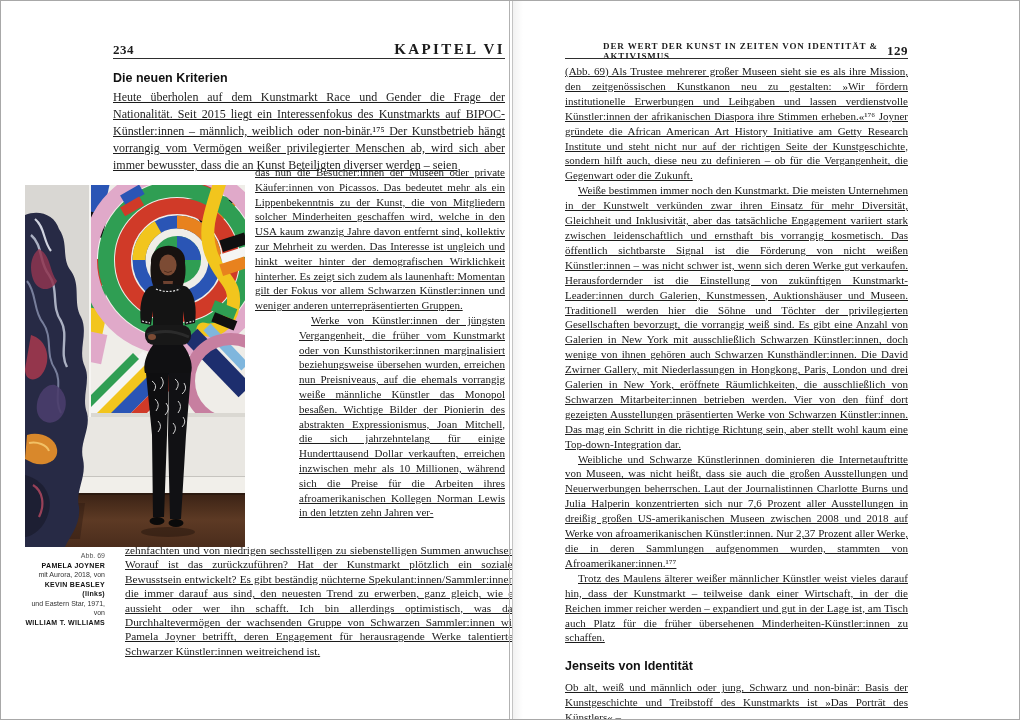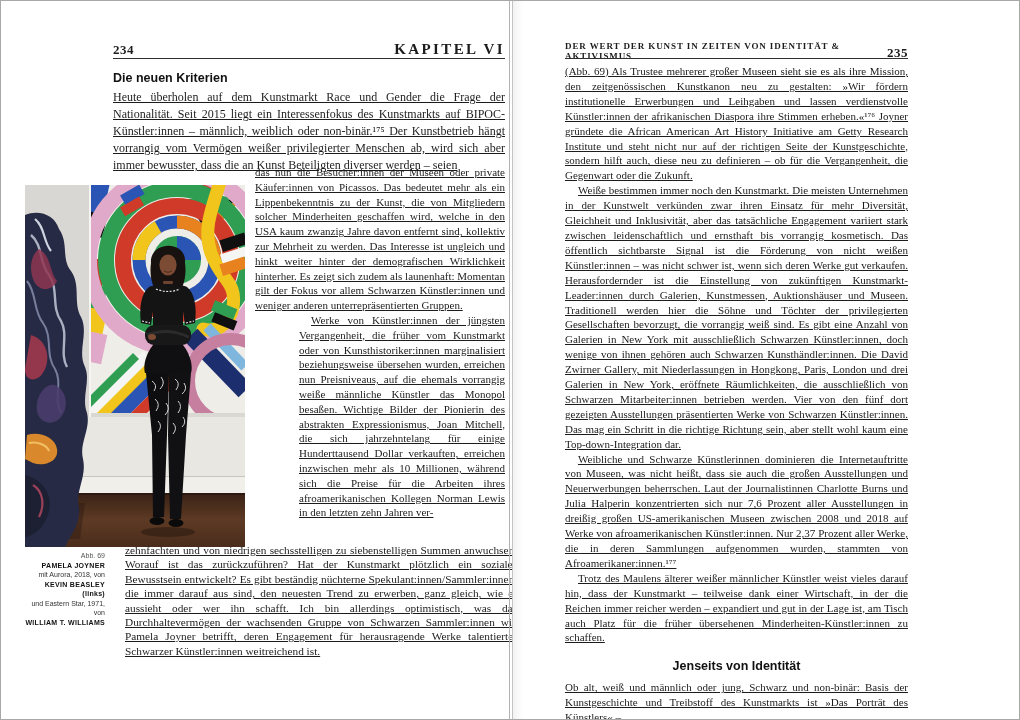--- a/index.html
+++ b/index.html
@@ -12,49 +12,49 @@
   .gutter-line-l{position:absolute;top:0;bottom:0;left:509px;width:1px;background:#b2b2b2;z-index:40;}
   .gutter-line-r{position:absolute;top:0;bottom:0;left:512px;width:1px;background:#c4c4c4;z-index:40;}
   .gutter-shade{position:absolute;top:0;bottom:0;left:513px;width:10px;
     background:linear-gradient(to right,rgba(0,0,0,0.05),rgba(0,0,0,0));z-index:39;}
 
   .page{position:absolute;top:0;height:720px;background:#fff;}
   .page-left{left:0;width:509px;}
   .page-right{left:513px;width:507px;}
 
   
-  .runhead{position:absolute;top:41px;display:flex;justify-content:space-between;align-items:flex-end;}
+  .runhead{position:absolute;top:41px;display:flex;justify-content:space-between;align-items:center;}
   .page-left .runhead{left:113px;width:392px;}
   .page-right .runhead{left:52px;width:343px;}
   .rule{position:absolute;top:58px;height:1px;background:#2e2e2e;}
   .page-left .rule{left:113px;width:392px;}
   .page-right .rule{left:52px;width:343px;}
   .pagenum{font-weight:bold;font-size:13px;letter-spacing:0.5px;}
   .runtitle{font-weight:bold;font-size:15px;letter-spacing:2.4px;}
-  .runtitle-long{font-weight:bold;font-size:9px;letter-spacing:0.9px;}
+  .runtitle-long{font-weight:bold;font-size:9px;letter-spacing:0.9px;margin-left:38px;}
 
   
   .sans-head{
     font-family:"Liberation Sans","DejaVu Sans",sans-serif;
     font-weight:bold;font-size:12.5px;color:#111;
   }
   .left-heading{position:absolute;left:113px;top:71px;width:392px;}
 
   
   .just{text-align:justify;text-decoration:underline;}
   .seg-intro{position:absolute;left:113px;top:89px;width:392px;font-size:12px;line-height:17px;}
   .narrow-col{position:absolute;left:255px;top:165px;width:250px;font-size:11px;line-height:14.8px;}
   .narrow-col p{margin:0;}
   .narrow-col p.indent{text-indent:12px;margin-left:44px;}
   .seg-outro{position:absolute;left:113px;top:543px;width:392px;font-size:11.3px;line-height:14.4px;margin-left:12px;}
 
   .right-body{position:absolute;left:52px;top:64px;width:343px;font-size:11px;line-height:14.9px;}
   .right-body p{margin:0;}
   .right-body p.indent{text-indent:13px;}
-  .right-subhead{margin:14px 0 6px 0;text-align:center;}
+  .right-subhead{margin:14px 0 6px 0;}
 
   
   figure{position:absolute;left:25px;top:185px;width:220px;height:362px;margin:0;}
   figure svg{display:block;}
   .caption{
     position:absolute;left:25px;top:551px;width:80px;text-align:right;
     font-family:"Liberation Sans","DejaVu Sans",sans-serif;
     font-size:7px;line-height:9.5px;color:#333;
   }
   .caption .cap-bold{font-weight:bold;letter-spacing:0.3px;color:#111;}
@@ -224,21 +224,21 @@
     <div>mit Aurora, 2018, von</div>
     <div class="cap-bold">KEVIN BEASLEY (links)</div>
     <div>und Eastern Star, 1971, von</div>
     <div class="cap-bold">WILLIAM T. WILLIAMS</div>
   </div>
 </div>
 
 <div class="page page-right">
   <div class="runhead">
     <span class="runtitle-long">DER WERT DER KUNST IN ZEITEN VON IDENTITÄT &amp; AKTIVISMUS</span>
-    <span class="pagenum">235</span>
+    <span class="pagenum">129</span>
   </div>
   <div class="rule"></div>
 
   <div class="right-body">
     <p class="just">(Abb. 69) Als Trustee mehrerer großer Museen sieht sie es als ihre Mission, den zeitgenössischen Kunstkanon neu zu gestalten: »Wir fördern institutionelle Erwerbungen und Leihgaben und lassen verdienstvolle Künstler:innen der afrikanischen Diaspora ihre Stimmen erheben.«¹⁷⁶ Joyner gründete die African American Art History Initiative am Getty Research Institute und steht nicht nur auf der richtigen Seite der Kunstgeschichte, sondern hilft auch, diese neu zu definieren – ob für die Vergangenheit, die Gegenwart oder die Zukunft.</p>
     <p class="just indent">Weiße bestimmen immer noch den Kunstmarkt. Die meisten Unternehmen in der Kunstwelt verkünden zwar ihren Einsatz für mehr Diversität, Gleichheit und Inklusivität, aber das tatsächliche Engagement variiert stark zwischen leidenschaftlich und ernsthaft bis vorrangig kosmetisch. Das öffentlich sichtbarste Signal ist die Förderung von nicht weißen Künstler:innen – was nicht schwer ist, wenn sich deren Werke gut verkaufen. Herausfordernder ist die Einstellung von zukünftigen Kunstmarkt-Leader:innen durch Galerien, Kunstmessen, Auktionshäuser und Museen. Traditionell werden hier die Söhne und Töchter der privilegierten Gesellschaften bevorzugt, die vorrangig weiß sind. Es gibt eine Anzahl von Galerien in New York mit ausschließlich Schwarzen Künstler:innen, doch wenige von ihnen gehören auch Schwarzen Kunsthändler:innen. Die David Zwirner Gallery, mit Niederlassungen in Hongkong, Paris, London und drei Galerien in New York, eröffnete Räumlichkeiten, die ausschließlich von Schwarzen Mitarbeiter:innen betrieben werden. Vier von den fünf dort gezeigten Ausstellungen präsentierten Werke von Schwarzen Künstler:innen. Das mag ein Schritt in die richtige Richtung sein, aber stellt wohl kaum eine Top-down-Integration dar.</p>
     <p class="just indent">Weibliche und Schwarze Künstlerinnen dominieren die Internetauftritte von Museen, was nicht heißt, dass sie auch die großen Ausstellungen und Neuerwerbungen beherrschen. Laut der Journalistinnen Charlotte Burns und Julia Halperin konzentrierten sich nur 7,6 Prozent aller Ausstellungen in dreißig großen US-amerikanischen Museen zwischen 2008 und 2018 auf Werke von afroamerikanischen Künstler:innen. Nur 2,37 Prozent aller Werke, die in deren Sammlungen aufgenommen wurden, stammten von Afroamerikaner:innen.¹⁷⁷</p>
     <p class="just indent">Trotz des Maulens älterer weißer männlicher Künstler weist vieles darauf hin, dass der Kunstmarkt – teilweise dank einer Wirtschaft, in der die Reichen immer reicher werden – expandiert und gut in der Lage ist, am Tisch auch Platz für die früher übersehenen Minderheiten-Künstler:innen zu schaffen.</p>
     <div class="sans-head right-subhead">Jenseits von Identität</div>
     <p class="just">Ob alt, weiß und männlich oder jung, Schwarz und non-binär: Basis der Kunstgeschichte und Treibstoff des Kunstmarkts ist »Das Porträt des Künstlers« –</p>

